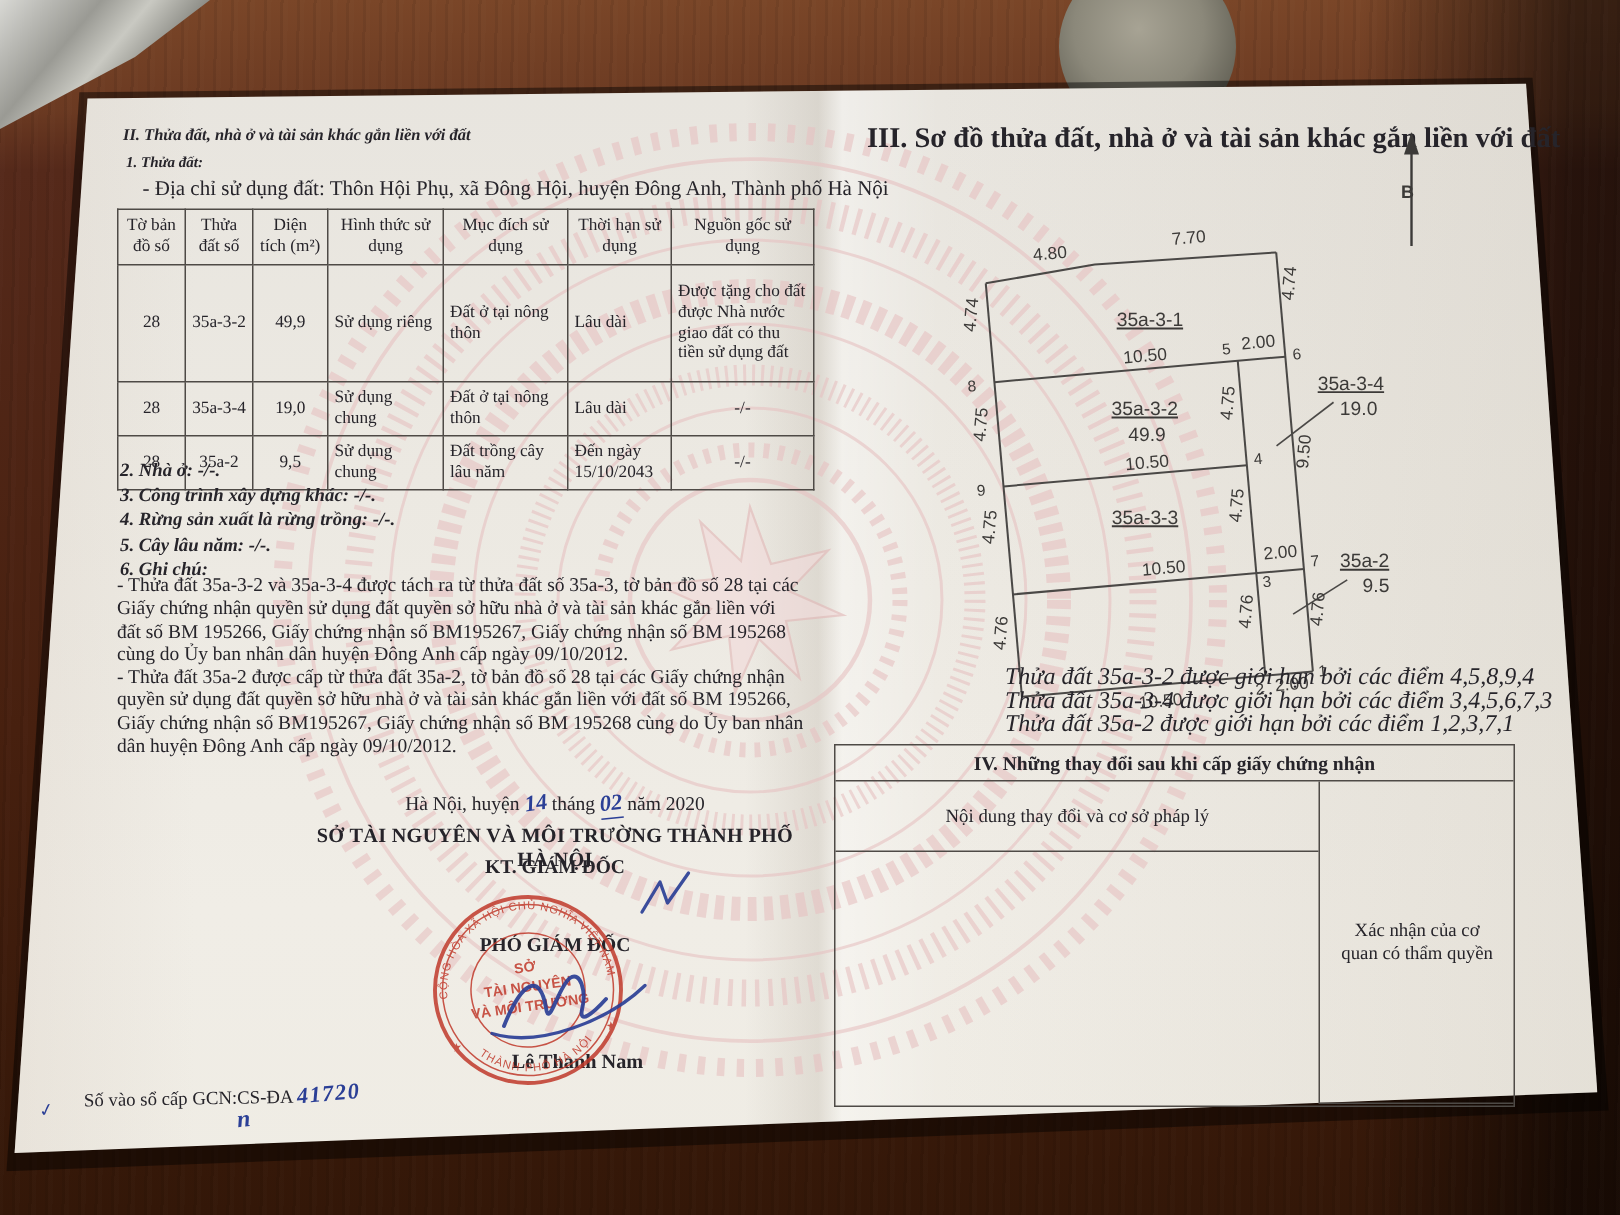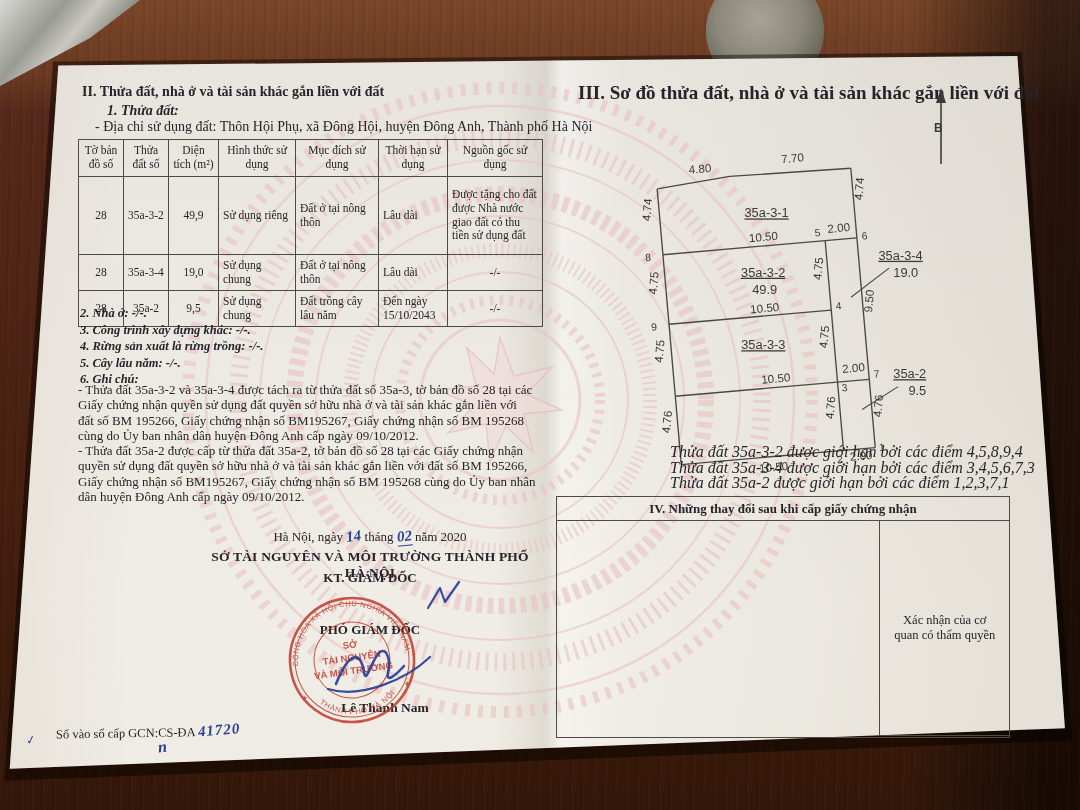--- a/index.html
+++ b/index.html
@@ -27,22 +27,22 @@
       linear-gradient(90deg, rgba(212,200,188,.28) 0%, rgba(255,255,255,0) 12%, rgba(255,255,255,0) 46%, rgba(151,140,125,.18) 50.5%, rgba(255,255,255,.35) 52%, rgba(255,255,255,0) 58%, rgba(187,178,164,.22) 100%),
       linear-gradient(180deg,#e7e4de 0%,#ecE9e2 40%,#f0ede6 75%,#efece4 100%);}
   .emblem{position:absolute;left:170px;top:70px;opacity:.6;}
   
   .abs{position:absolute;}
   .b{font-weight:bold;}
   .i{font-style:italic;}
   .ink{color:#2b3f96;}
   .hand{color:#2b3f96;font-style:italic;font-weight:bold;display:inline-block;}
   
-  .sec2-title{left:82px;top:84px;font-size:14px;}
-  .sec2-sub{left:107px;top:103px;font-size:14px;}
+  .sec2-title{left:82px;top:84px;font-size:11px;font-style:italic;}
+  .sec2-sub{left:84px;top:103px;font-size:10px;}
   .addr{left:95px;top:119px;font-size:14px;}
   table.land{position:absolute;left:78px;top:139px;border-collapse:collapse;table-layout:fixed;
     font-size:11.5px;line-height:1.2;}
   table.land th, table.land td{border:1px solid #4e4a46;padding:2px 4px;font-weight:normal;}
   table.land th{text-align:center;vertical-align:middle;height:32px;}
   table.land td{vertical-align:middle;}
   td.ctr{text-align:center;}
   td.top{vertical-align:top;}
   .items{left:80px;top:305px;font-size:12.5px;line-height:16.5px;font-weight:bold;font-style:italic;}
   .note{left:78px;width:458px;font-size:13px;line-height:15.4px;text-align:left;}
@@ -167,21 +167,21 @@
     <div>3. Công trình xây dựng khác: -/-.</div>
     <div>4. Rừng sản xuất là rừng trồng: -/-.</div>
     <div>5. Cây lâu năm:  -/-.</div>
     <div>6. Ghi chú:</div>
   </div>
 
   <div class="abs note" style="top:382px">- Thửa đất 35a-3-2 và 35a-3-4 được tách ra từ thửa đất số 35a-3, tờ bản đồ số 28 tại các Giấy chứng nhận quyền sử dụng đất quyền sở hữu nhà ở và tài sản khác gắn liền với đất số BM 195266, Giấy chứng nhận số  BM195267, Giấy chứng nhận số BM 195268 cùng do Ủy ban nhân dân huyện Đông Anh cấp ngày 09/10/2012.</div>
   <div class="abs note" style="top:443px">- Thửa đất 35a-2 được cấp từ thửa đất 35a-2, tờ bản đồ số 28 tại các Giấy chứng nhận quyền sử dụng đất quyền sở hữu nhà ở và tài sản khác gắn liền với đất số BM 195266, Giấy chứng nhận số BM195267, Giấy chứng nhận số BM 195268 cùng do Ủy ban nhân dân huyện Đông Anh cấp ngày 09/10/2012.</div>
 
   <div class="abs dateline">
-    <span>Hà Nội, ngày</span>
+    <span>Hà Nội, huyện</span>
     <span class="hand" style="transform:rotate(-8deg);font-size:15px">14</span>
     <span>tháng</span>
     <span class="hand" style="transform:rotate(-6deg);font-size:15px;border-bottom:1px solid #2b3f96">02</span>
     <span>năm 2020</span>
   </div>
   <div class="abs org">SỞ TÀI NGUYÊN VÀ MÔI TRƯỜNG  THÀNH PHỐ HÀ NỘI</div>
   <div class="abs kt">KT. GIÁM ĐỐC</div>
   <div class="abs deputy">PHÓ GIÁM ĐỐC</div>
   <div class="abs signer">Lê Thanh Nam</div>
 
@@ -285,20 +285,21 @@
   <div class="abs bnotes">
     <div>Thửa đất 35a-3-2 được giới hạn bởi các điểm 4,5,8,9,4</div>
     <div>Thửa đất 35a-3-4 được giới hạn bởi các điểm 3,4,5,6,7,3</div>
     <div>Thửa đất 35a-2 được giới hạn bởi các điểm 1,2,3,7,1</div>
   </div>
 
   <div class="sec4">
     <div class="sec4-title">IV. Những thay đổi sau khi cấp giấy chứng nhận</div>
     <div class="sec4-cols">
       <div class="sec4-c1">
+        <div class="sec4-h">Nội dung thay đổi và cơ sở pháp lý</div>
         <div class="sec4-body"></div>
       </div>
       <div class="sec4-c2">
         <div class="sec4-h">Xác nhận của cơ quan có thẩm quyền</div>
         <div class="sec4-body"></div>
       </div>
     </div>
   </div>
 
 </div>

